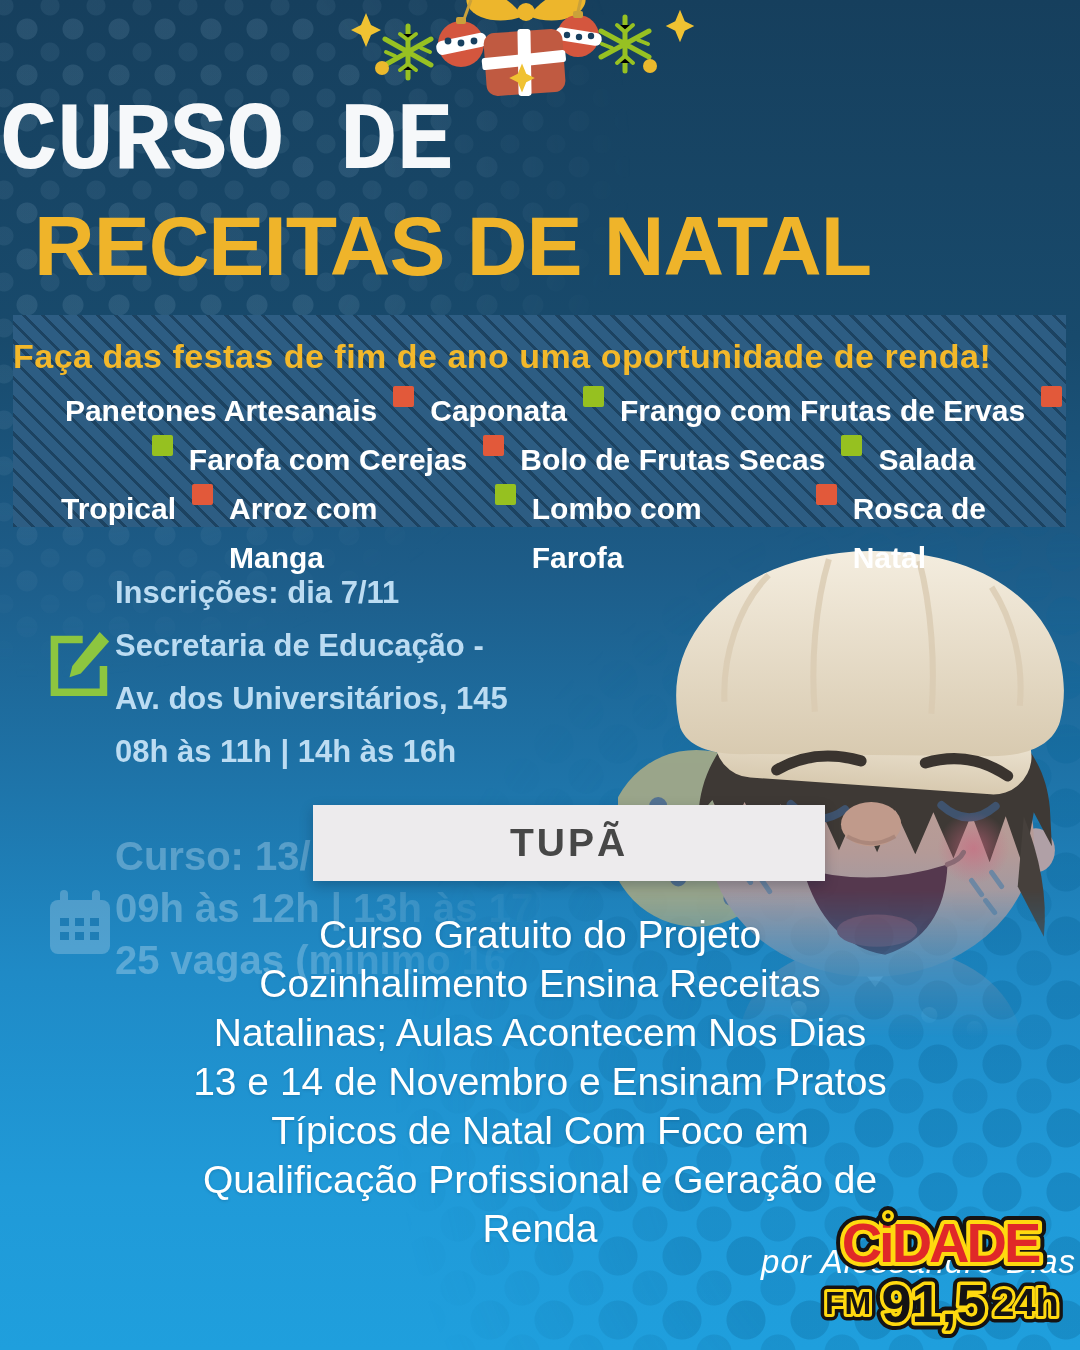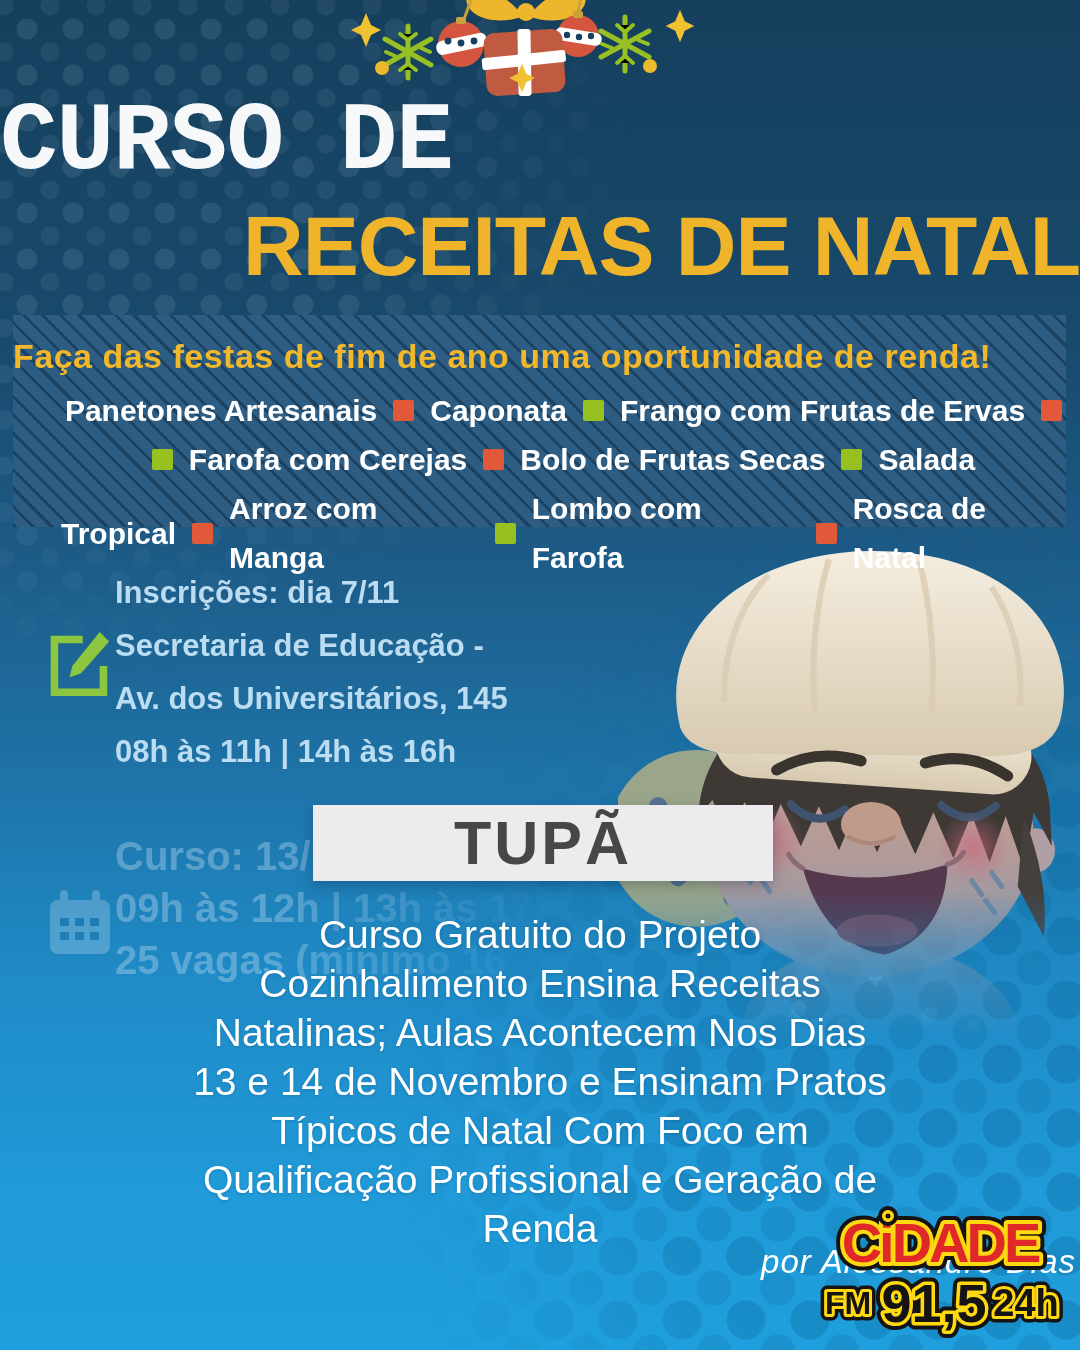--- a/index.html
+++ b/index.html
@@ -28,56 +28,56 @@
     background-position:10px 8px,42px 40px;
     -webkit-mask-image:radial-gradient(ellipse 880px 820px at 100% 82%,#000 0 45%,transparent 78%);
     mask-image:radial-gradient(ellipse 880px 820px at 100% 82%,#000 0 45%,transparent 78%);
   }
   .deco{position:absolute;left:330px;top:-4px;width:420px;height:104px;z-index:3;}
   .title1{
     position:absolute;left:0;right:0;top:88px;z-index:3;text-align:left;
     color:#f6f8fa;font-size:96px;font-weight:800;letter-spacing:-1px;font-family:Liberation Mono, monospace;
   }
   .title2{
-    position:absolute;left:0;right:0;top:198px;z-index:3;text-align:right;
-    color:#efb42a;font-size:84px;font-weight:800;letter-spacing:-1px;
+    position:absolute;left:0;right:0;top:198px;z-index:3;text-align:left;
+    color:#efb42a;font-size:84px;font-weight:800;letter-spacing:-1px;padding-left:34px;
   }
   .stripe-banner{
     position:absolute;left:13px;right:14px;top:315px;height:212px;z-index:3;
     background-color:#2d5d83;
     background-image:repeating-linear-gradient(45deg,rgba(14,45,69,.55) 0 3px,transparent 3px 13px);
     box-sizing:border-box;padding-top:22px;
   }
   .banner-headline{
     text-align:left;color:#f3b82a;font-size:34px;font-weight:700;letter-spacing:.5px;
   }
   .recipe-lines{margin-top:10px;}
   .recipe-line{
-    display:flex;justify-content:center;align-items:center;gap:16px;
+    display:flex;justify-content:center;align-items:flex-start;gap:16px;
     color:#ffffff;font-size:30px;font-weight:700;line-height:49px;margin-left:48px;
   }
   .bullet{display:inline-block;width:21px;height:21px;border-radius:2px;flex:0 0 auto;}
   .chef{position:absolute;left:618px;top:514px;width:462px;height:524px;z-index:2;}
   .inscr{
     position:absolute;left:115px;top:566px;z-index:3;
     color:#bcdcf2;font-size:31px;font-weight:700;line-height:53px;white-space:pre-line;
   }
   .inscr-icon{position:absolute;left:45px;top:630px;width:66px;height:70px;z-index:3;}
   .course-faded{
     position:absolute;left:115px;top:830px;z-index:2;opacity:.34;
     color:#cfe6f6;font-size:40px;font-weight:700;line-height:52px;white-space:pre-line;
     -webkit-mask-image:linear-gradient(100deg,#000 35%,transparent 95%);
     mask-image:linear-gradient(100deg,#000 35%,transparent 95%);
   }
   .cal-icon{position:absolute;left:48px;top:888px;width:64px;height:70px;z-index:2;opacity:.28;}
   .city-banner{
-    position:absolute;left:313px;top:805px;width:460px;height:76px;z-index:5;
+    position:absolute;left:313px;top:805px;width:512px;height:76px;z-index:5;
     background:#edebed;box-shadow:0 5px 12px rgba(0,20,40,.25);
     display:flex;align-items:center;justify-content:center;
-    color:#474747;font-size:61px;font-weight:800;letter-spacing:3px;
+    color:#474747;font-size:39px;font-weight:800;letter-spacing:3px;
   }
   .article{
     position:absolute;left:0;right:0;top:910px;z-index:6;text-align:center;
     color:#ffffff;font-size:39px;font-weight:400;line-height:49px;white-space:pre-line;
     text-shadow:0 1px 3px rgba(10,60,95,.25);
   }
   .byline{
     position:absolute;left:0;right:4px;top:1243px;z-index:6;text-align:right;
     color:#ffffff;font-size:33px;font-style:italic;font-weight:500;letter-spacing:1px;
   }

